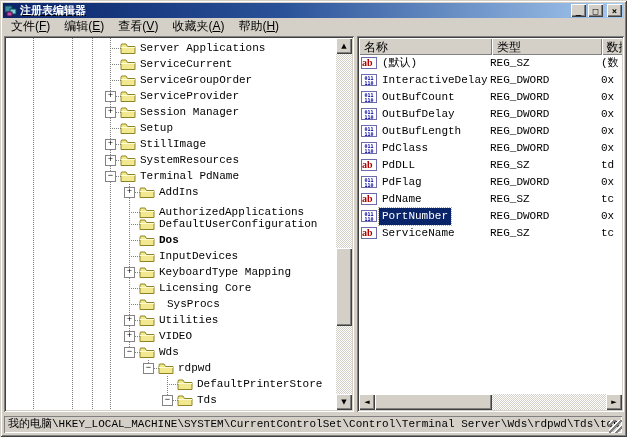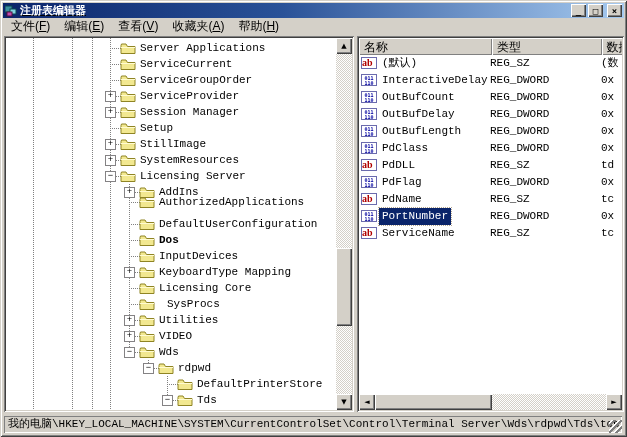--- a/index.html
+++ b/index.html
@@ -217,32 +217,32 @@
           </svg>
           <span class="tree-label" style="left: 132px;">SystemResources</span>
         </div>
         <div class="tree-row" style="top: 130px;">
           <div class="tree-stub" style="left: 104px;"></div>
           <div class="expbox" style="left: 99px;">−</div>
           <svg viewBox="0 0 16 13" class="tree-folder" style="left: 114px;">
             <path d="M1 3.5 L1 11.5 L15 11.5 L15 4.5 L7.5 4.5 L6 2 L1.5 2 Z" fill="#F2E890" stroke="#8F8424"></path>
             <path d="M1 5.5 L15 5.5" stroke="#FFFBD0"></path>
           </svg>
-          <span class="tree-label" style="left: 132px;">Licensing Server</span>
+          <span class="tree-label" style="left: 132px;">Terminal PdName</span>
         </div>
         <div class="tree-row" style="top: 146px;">
           <div class="tree-stub" style="left: 123px;"></div>
           <div class="expbox" style="left: 118px;">+</div>
           <svg viewBox="0 0 16 13" class="tree-folder" style="left: 133px;">
             <path d="M1 3.5 L1 11.5 L15 11.5 L15 4.5 L7.5 4.5 L6 2 L1.5 2 Z" fill="#F2E890" stroke="#8F8424"></path>
             <path d="M1 5.5 L15 5.5" stroke="#FFFBD0"></path>
           </svg>
           <span class="tree-label" style="left: 151px;">AddIns</span>
         </div>
-        <div class="tree-row" style="top: 156px;">
+        <div class="tree-row" style="top: 166px;">
           <div class="tree-stub" style="left: 123px;"></div>
           <svg viewBox="0 0 16 13" class="tree-folder" style="left: 133px;">
             <path d="M1 3.5 L1 11.5 L15 11.5 L15 4.5 L7.5 4.5 L6 2 L1.5 2 Z" fill="#F2E890" stroke="#8F8424"></path>
             <path d="M1 5.5 L15 5.5" stroke="#FFFBD0"></path>
           </svg>
           <span class="tree-label" style="left: 151px;">AuthorizedApplications</span>
         </div>
         <div class="tree-row" style="top: 178px; text-decoration: underline;">
           <div class="tree-stub" style="left: 123px;"></div>
           <svg viewBox="0 0 16 13" class="tree-folder" style="left: 133px;">

